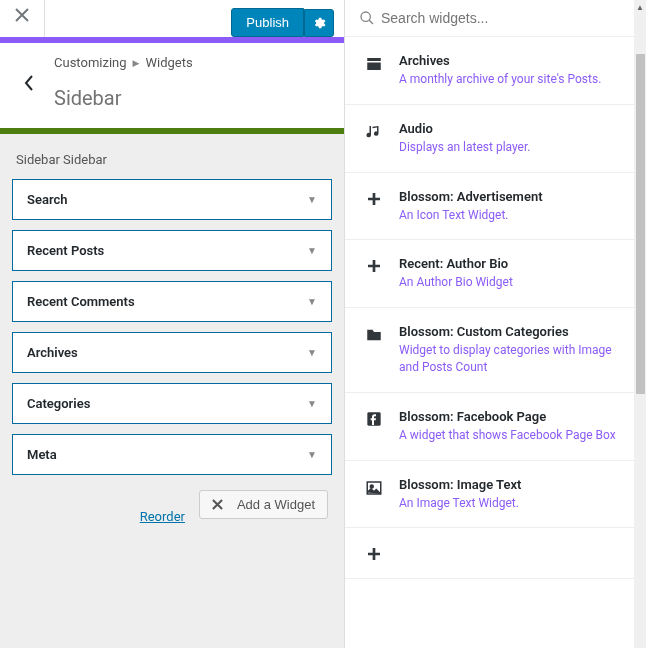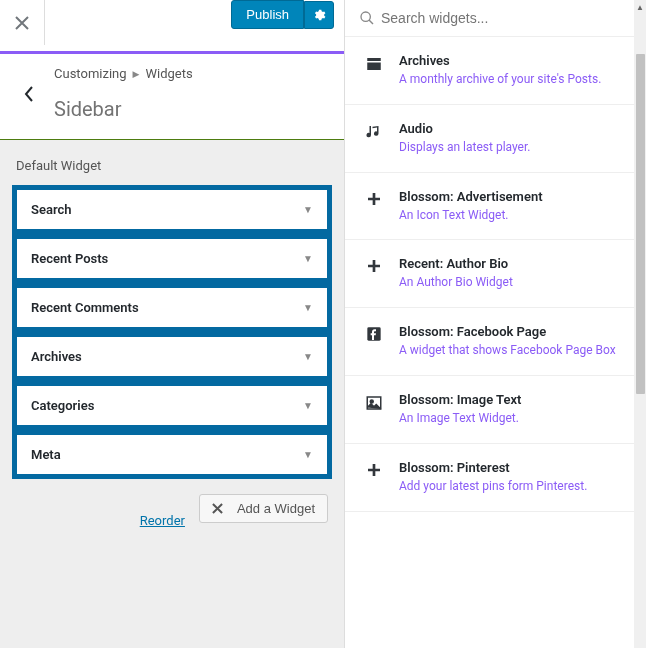--- a/index.html
+++ b/index.html
@@ -1,32 +1,32 @@
 <!DOCTYPE html>
 <html><head>
 <meta charset="utf-8">
 <style>
 * { box-sizing: border-box; margin: 0; padding: 0; }
 body { font-family: -apple-system, BlinkMacSystemFont, "Segoe UI", Roboto, sans-serif; font-size: 13px; color: #444; background: #fff; width: 646px; height: 648px; overflow: hidden; }
 .panel { display: flex; height: 100%; }
 .left { width: 345px; background: #eee; display: flex; flex-direction: column; border-right: 1px solid #ddd; }
-.topbar { background: #fff; height: 54px; display: flex; align-items: flex-start; border-bottom: 3px solid #8b5cf6; }
+.topbar { background: #fff; height: 43px; display: flex; align-items: flex-end; border-bottom: 6px solid #8b5cf6; }
 .close-btn { width: 45px; height: 45px; display: flex; align-items: center; justify-content: center; border-right: 1px solid #ddd; cursor: pointer; color: #72777c; font-size: 16px; }
 .topbar-right { flex: 1; display: flex; justify-content: flex-end; align-items: center; padding-right: 10px; gap: 0; }
 .publish-btn { background: #0085ba; color: #fff; border: none; padding: 6px 14px; font-size: 13px; border-radius: 3px 0 0 3px; cursor: pointer; border: 1px solid #006a95; }
 .gear-btn { background: #0085ba; color: #fff; width: 30px; height: 28px; display: flex; align-items: center; justify-content: center; border-radius: 0 3px 3px 0; cursor: pointer; border: 1px solid #006a95; border-left: 1px solid #006a95; }
-.header { background: #fff; padding: 12px 12px 18px 12px; border-bottom: 1px solid #4d7c0f; display: flex; align-items: center; }
+.header { background: #fff; padding: 12px 12px 18px 12px; border-bottom: 6px solid #4d7c0f; display: flex; align-items: center; }
 .back-btn { width: 34px; height: 50px; display: flex; align-items: center; justify-content: center; cursor: pointer; color: #444; }
 .header-text { flex: 1; padding-left: 8px; }
 .crumb { font-size: 13px; color: #555; display: flex; align-items: center; gap: 6px; }
 .crumb .tri { font-size: 9px; color: #888; }
 .title { font-size: 20px; font-weight: 400; margin-top: 16px; color: #737373; }
 .body { padding: 12px; flex: 1; overflow: auto; }
 .sub { font-size: 13px; color: #555; margin: 6px 0 12px 4px; }
-.widget-item { background: #fff; border: 5px solid #0369a1; padding: 12px 14px; display: flex; justify-content: space-between; align-items: center; cursor: pointer; font-size: 13px; font-weight: 600; color: #23282d; }
+.widget-item { background: #fff; border: 1px solid #0369a1; padding: 12px 14px; margin-bottom: 10px; display: flex; justify-content: space-between; align-items: center; cursor: pointer; font-size: 13px; font-weight: 600; color: #23282d; }
 .widget-item .tri { color: #888; font-size: 10px; }
 .actions { display: flex; justify-content: flex-end; align-items: center; gap: 14px; margin-top: 10px; padding-right: 4px; }
 .reorder { color: #0073aa; text-decoration: underline; cursor: pointer; font-size: 13px; margin-top: 24px; }
 .add-btn { background: #f7f7f7; border: 1px solid #ccc; padding: 6px 12px; border-radius: 3px; cursor: pointer; display: flex; align-items: center; gap: 14px; font-size: 13px; color: #555; }
 .right { flex: 1; background: #fff; display: flex; flex-direction: column; position: relative; }
 .search-wrap { padding: 10px 14px; border-bottom: 1px solid #eee; display: flex; align-items: center; }
 .search-wrap svg { color: #888; margin-right: 6px; }
 .search-in { flex: 1; border: none; outline: none; font-size: 14px; color: #be185d; background: transparent; }
 .avail-list { flex: 1; overflow-y: auto; }
 .avail-item { display: flex; padding: 16px 14px 16px 18px; border-bottom: 1px solid #eee; cursor: pointer; gap: 14px; }
@@ -67,21 +67,21 @@
       <div class="header-text">
         <div class="crumb">
           <span>Customizing</span>
           <span class="tri">▶</span>
           <span>Widgets</span>
         </div>
         <div class="title">Sidebar</div>
       </div>
     </div>
     <div class="body">
-      <div class="sub">Default Widget</div>
+      <div class="sub">Sidebar Sidebar</div>
       <div id="widget-list">
           <div class="widget-item">
             <span>Search</span>
             <span class="tri">▼</span>
           </div>
           <div class="widget-item">
             <span>Recent Posts</span>
             <span class="tri">▼</span>
           </div>
           <div class="widget-item">
@@ -162,20 +162,31 @@
               <path d="M12 3v18M3 12h18"></path>
             </svg>
           </div>
           <div class="avail-text">
             <div class="avail-title">Recent: Author Bio</div>
             <div class="avail-desc">An Author Bio Widget</div>
           </div>
         </div>
         <div class="avail-item">
           <div class="avail-icon">
+            <svg width="18" height="18" viewBox="0 0 24 24" fill="#32373c">
+              <path d="M3 5h7l2 3h9v11H3z"></path>
+            </svg>
+          </div>
+          <div class="avail-text">
+            <div class="avail-title">Blossom: Custom Categories</div>
+            <div class="avail-desc">Widget to display categories with Image and Posts Count</div>
+          </div>
+        </div>
+        <div class="avail-item">
+          <div class="avail-icon">
             <svg width="16" height="16" viewBox="0 0 24 24" fill="#32373c">
               <rect x="2" y="2" width="20" height="20" rx="2"></rect>
               <path d="M15 8h-2c-.6 0-1 .4-1 1v2h3l-.5 3H12v7h-3v-7H7v-3h2V9c0-2 1.3-4 4-4h2v3z" fill="#fff"></path>
             </svg>
           </div>
           <div class="avail-text">
             <div class="avail-title">Blossom: Facebook Page</div>
             <div class="avail-desc">A widget that shows Facebook Page Box</div>
           </div>
         </div>
@@ -191,24 +202,20 @@
             <div class="avail-title">Blossom: Image Text</div>
             <div class="avail-desc">An Image Text Widget.</div>
           </div>
         </div>
         <div class="avail-item">
           <div class="avail-icon">
             <svg width="16" height="16" viewBox="0 0 24 24" fill="none" stroke="#32373c" stroke-width="4">
               <path d="M12 3v18M3 12h18"></path>
             </svg>
           </div>
-          <div class="avail-text">
-            <div class="avail-title">Blossom: Pinterest</div>
-            <div class="avail-desc">Add your latest pins form Pinterest.</div>
-          </div>
         </div>
       </div>
     <div class="scrolltrack">
       <div class="up">▲</div>
       <div class="scrollbar-fake"></div>
     </div>
   </div>
 </div>
 
 </body></html>

